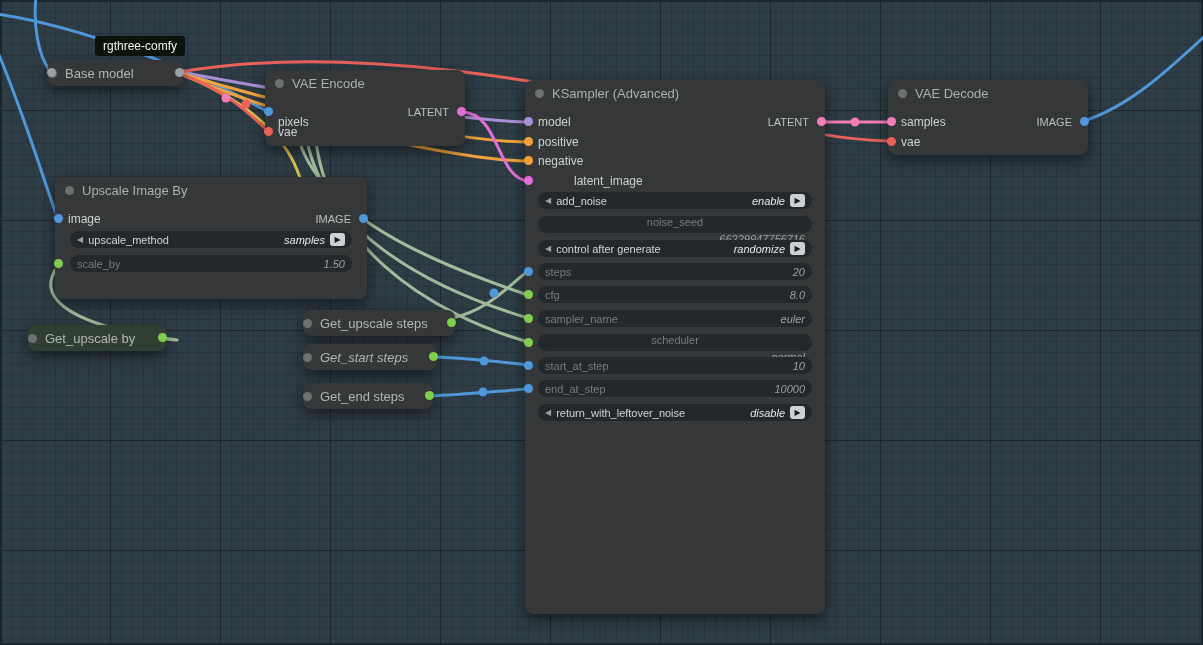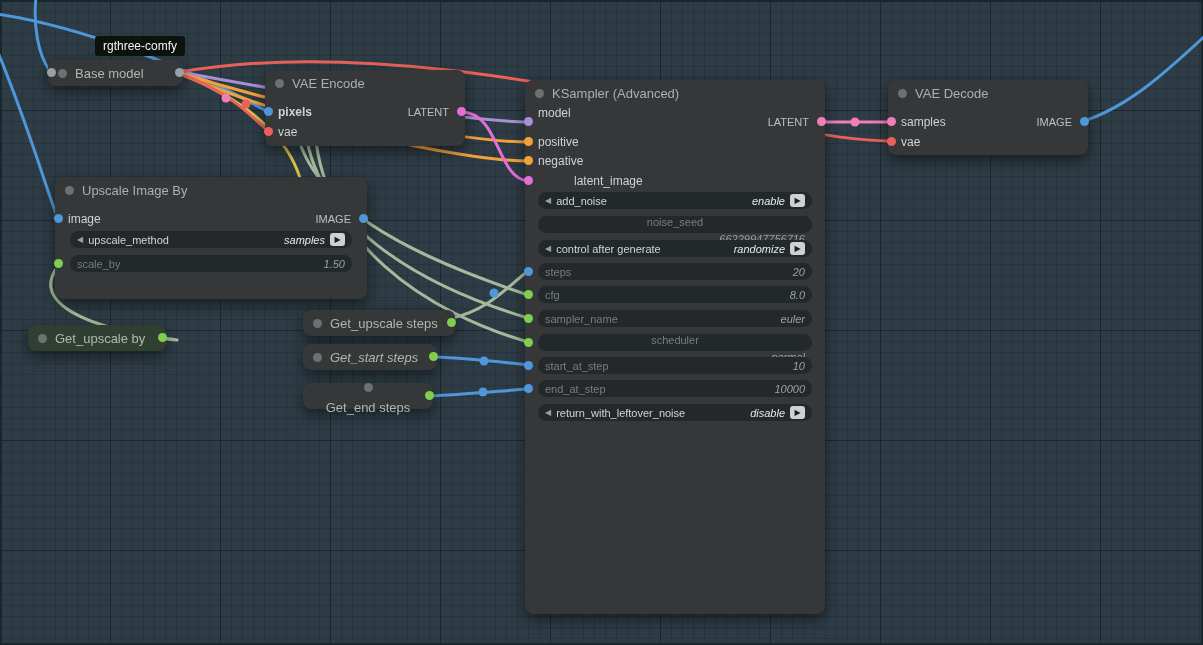--- a/index.html
+++ b/index.html
@@ -16,21 +16,21 @@
     font-family:"Liberation Sans",sans-serif;
   }
   #wires{position:absolute;inset:0;z-index:1;}
   .node{
     position:absolute;z-index:2;background:#353738;border-radius:8px;
     box-shadow:0 5px 14px rgba(0,0,0,.5);color:#ccd3d3;
   }
   .node-title{height:26px;display:flex;align-items:center;gap:8px;padding:0 10px;
     color:#a9b1b1;font-size:13px;white-space:nowrap;}
   .title-dot{width:9px;height:9px;border-radius:50%;background:#6e7171;flex:none;}
-  .collapsed{display:flex;align-items:center;gap:8px;padding:0 10px;font-size:13px;color:#aeb8b2;white-space:nowrap;}
+  .collapsed{display:flex;align-items:center;gap:8px;padding:0 0;font-size:13px;color:#aeb8b2;white-space:nowrap;}
   .dot{width:9px;height:9px;border-radius:50%;position:absolute;z-index:3;}
   .in-dot{left:-1px;}
   .out-dot{right:-1px;}
   .c-blue{background:#4f97d9;} .c-red{background:#e8625a;} .c-magenta{background:#e36fd6;}
   .c-pink{background:#f27eb6;} .c-purple{background:#a98fd6;} .c-orange{background:#f0a13c;}
   .c-green{background:#7fce4e;} .c-gray{background:#99a1a6;}
   .in-label{position:absolute;left:13px;font-size:12px;line-height:14px;color:#ccd3d3;white-space:nowrap;}
   .out-label{position:absolute;right:16px;font-size:11px;line-height:14px;color:#b9c1c1;white-space:nowrap;}
   .widget{
     position:absolute;left:13px;right:13px;height:17px;background:#23282a;border-radius:9px;
@@ -94,35 +94,35 @@
     </div>
     <span class="dot out-dot c-gray" style="top:8px;"></span>
   </div>
 
   <div class="node" style="left:265px;top:70px;width:200px;height:76px;">
     <div class="node-title">
       <span class="title-dot"></span>
       <span>VAE Encode</span>
     </div>
     <span class="dot in-dot c-blue" style="top:37px;"></span>
-    <span class="in-label" style="top:35px;font-weight:bold;">pixels</span>
+    <span class="in-label" style="top:45px;">pixels</span>
     <span class="out-label" style="top:35px;">LATENT</span>
     <span class="dot out-dot c-magenta" style="top:37px;"></span>
     <span class="dot in-dot c-red" style="top:57px;"></span>
     <span class="in-label" style="top:55px;">vae</span>
   </div>
 
   <div class="node" style="left:525px;top:80px;width:300px;height:534px;">
     <div class="node-title">
       <span class="title-dot"></span>
       <span>KSampler (Advanced)</span>
     </div>
 
     <span class="dot in-dot c-purple" style="top:37px;"></span>
-    <span class="in-label" style="top:26px;">model</span>
+    <span class="in-label" style="top:35px;">model</span>
     <span class="out-label" style="top:35px;">LATENT</span>
     <span class="dot out-dot c-pink" style="top:37px;"></span>
 
     <span class="dot in-dot c-orange" style="top:57px;"></span>
     <span class="in-label" style="top:55px;">positive</span>
 
     <span class="dot in-dot c-orange" style="top:76px;"></span>
     <span class="in-label" style="top:74px;">negative</span>
 
     <span class="dot in-dot c-magenta" style="top:96px;"></span>
@@ -230,21 +230,21 @@
 
   <div class="node" style="left:303px;top:344px;width:134px;height:26px;">
     <div class="collapsed" style="height:26px;font-style:italic;">
       <span class="title-dot"></span>
       <span>Get_start steps</span>
     </div>
     <span class="dot out-dot c-green" style="top:8px;"></span>
   </div>
 
   <div class="node" style="left:303px;top:383px;width:130px;height:26px;">
-    <div class="collapsed" style="height:26px;flex-direction:column;">
+    <div class="collapsed" style="height:26px;">
       <span class="title-dot"></span>
       <span>Get_end steps</span>
     </div>
     <span class="dot out-dot c-green" style="top:8px;"></span>
   </div>
 
   <div class="node tint-green" style="left:28px;top:325px;width:138px;height:26px;">
     <div class="collapsed" style="height:26px;">
       <span class="title-dot"></span>
       <span>Get_upscale by</span>

